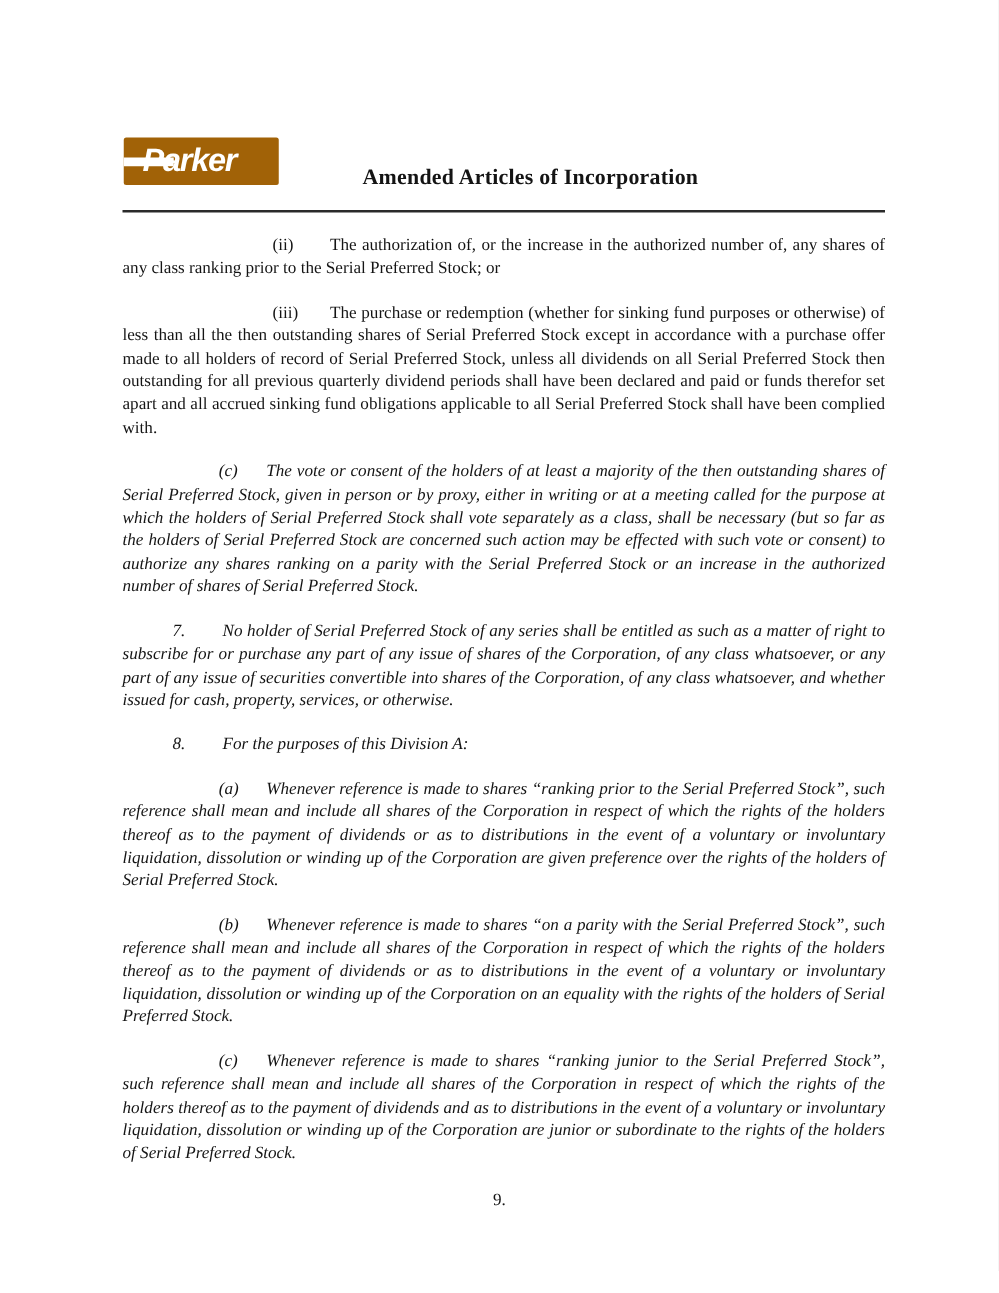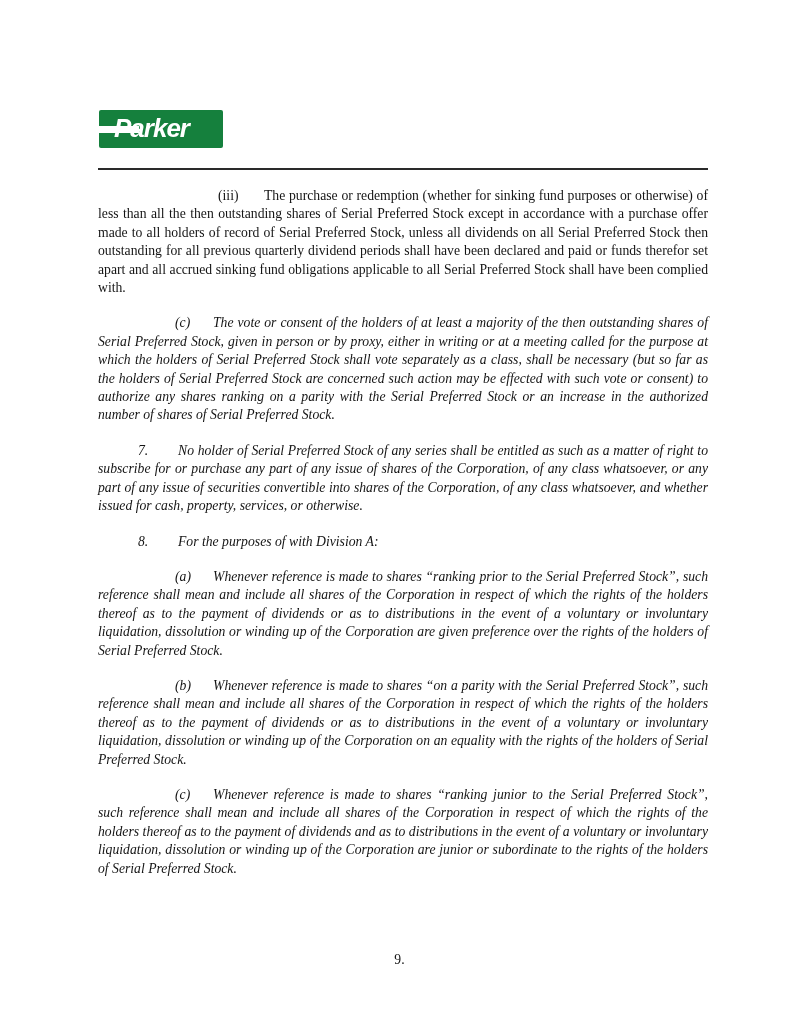--- a/index.html
+++ b/index.html
@@ -13,21 +13,21 @@
     margin: 0 auto;
     overflow: hidden;
   }
   
   .logo {
     position: absolute;
     left: 99px;
     top: 110px;
     width: 124px;
     height: 38px;
-    background: #15803d;
+    background: #a16207;
     border-radius: 2px;
   }
   .logo-stripe {
     position: absolute;
     left: 0px;
     top: 16px;
     width: 40px;
     height: 7px;
     background: #ffffff;
   }
@@ -90,33 +90,35 @@
 </head>
 <body>
 
 <div class="page">
 
   <div class="logo">
     <div class="logo-stripe"></div>
     <div class="logo-text">Parker</div>
   </div>
 
+  <div class="doc-title">Amended Articles of Incorporation</div>
 
   <div class="header-rule"></div>
 
   <div class="content">
 
+    <p class="para indent-roman"><span class="plabel">(ii)</span><span>The authorization of, or the increase in the authorized number of, any shares of any class ranking prior to the Serial Preferred Stock; or</span></p>
 
     <p class="para indent-roman"><span class="plabel">(iii)</span><span>The purchase or redemption (whether for sinking fund purposes or otherwise) of less than all the then outstanding shares of Serial Preferred Stock except in accordance with a purchase offer made to all holders of record of Serial Preferred Stock, unless all dividends on all Serial Preferred Stock then outstanding for all previous quarterly dividend periods shall have been declared and paid or funds therefor set apart and all accrued sinking fund obligations applicable to all Serial Preferred Stock shall have been complied with.</span></p>
 
     <p class="para indent-alpha"><span class="plabel">(c)</span><span>The vote or consent of the holders of at least a majority of the then outstanding shares of Serial Preferred Stock, given in person or by proxy, either in writing or at a meeting called for the purpose at which the holders of Serial Preferred Stock shall vote separately as a class, shall be necessary (but so far as the holders of Serial Preferred Stock are concerned such action may be effected with such vote or consent) to authorize any shares ranking on a parity with the Serial Preferred Stock or an increase in the authorized number of shares of Serial Preferred Stock.</span></p>
 
     <p class="para indent-num"><span class="plabel">7.</span><span>No holder of Serial Preferred Stock of any series shall be entitled as such as a matter of right to subscribe for or purchase any part of any issue of shares of the Corporation, of any class whatsoever, or any part of any issue of securities convertible into shares of the Corporation, of any class whatsoever, and whether issued for cash, property, services, or otherwise.</span></p>
 
-    <p class="para indent-num"><span class="plabel">8.</span><span>For the purposes of with Division A:</span></p>
+    <p class="para indent-num"><span class="plabel">8.</span><span>For the purposes of this Division A:</span></p>
 
     <p class="para indent-alpha"><span class="plabel">(a)</span><span>Whenever reference is made to shares “ranking prior to the Serial Preferred Stock”, such reference shall mean and include all shares of the Corporation in respect of which the rights of the holders thereof as to the payment of dividends or as to distributions in the event of a voluntary or involuntary liquidation, dissolution or winding up of the Corporation are given preference over the rights of the holders of Serial Preferred Stock.</span></p>
 
     <p class="para indent-alpha"><span class="plabel">(b)</span><span>Whenever reference is made to shares “on a parity with the Serial Preferred Stock”, such reference shall mean and include all shares of the Corporation in respect of which the rights of the holders thereof as to the payment of dividends or as to distributions in the event of a voluntary or involuntary liquidation, dissolution or winding up of the Corporation on an equality with the rights of the holders of Serial Preferred Stock.</span></p>
 
     <p class="para indent-alpha"><span class="plabel">(c)</span><span>Whenever reference is made to shares “ranking junior to the Serial Preferred Stock”, such reference shall mean and include all shares of the Corporation in respect of which the rights of the holders thereof as to the payment of dividends and as to distributions in the event of a voluntary or involuntary liquidation, dissolution or winding up of the Corporation are junior or subordinate to the rights of the holders of Serial Preferred Stock.</span></p>
 
   </div>
 
   <div class="page-number">9.</div>

